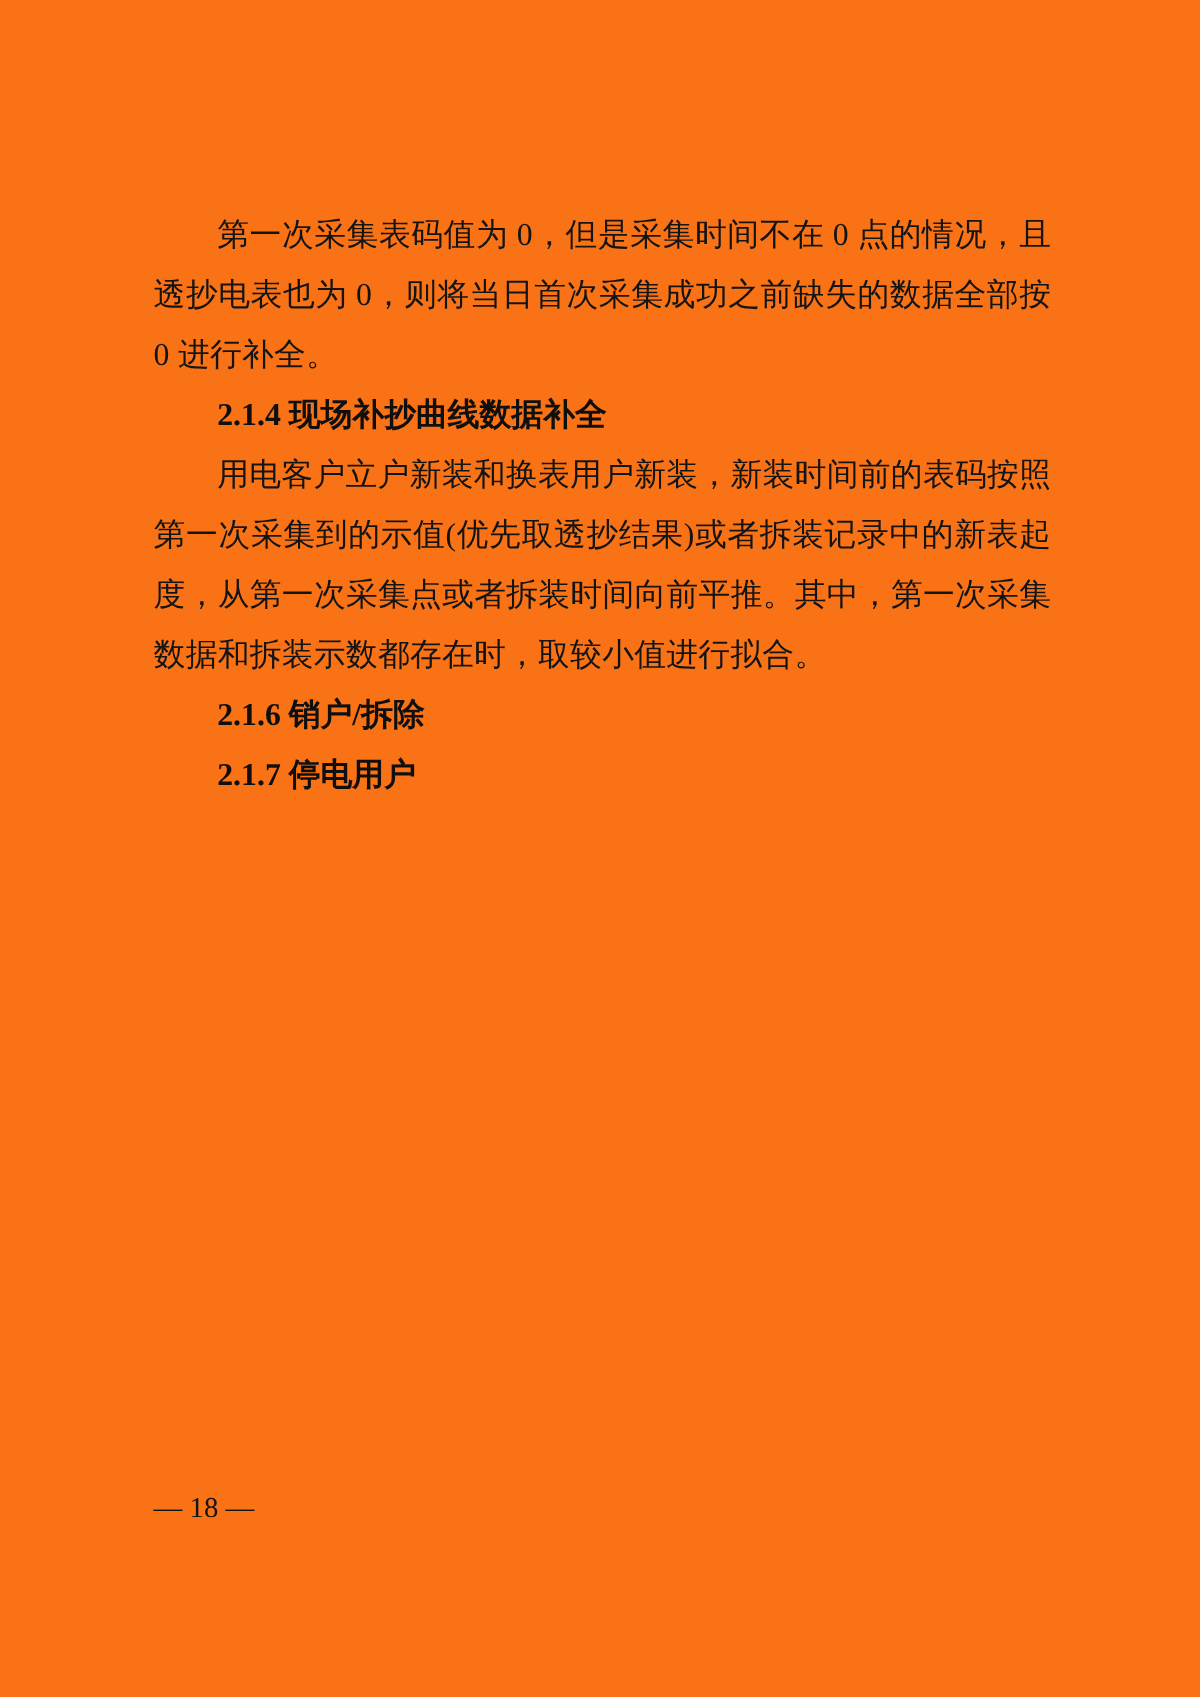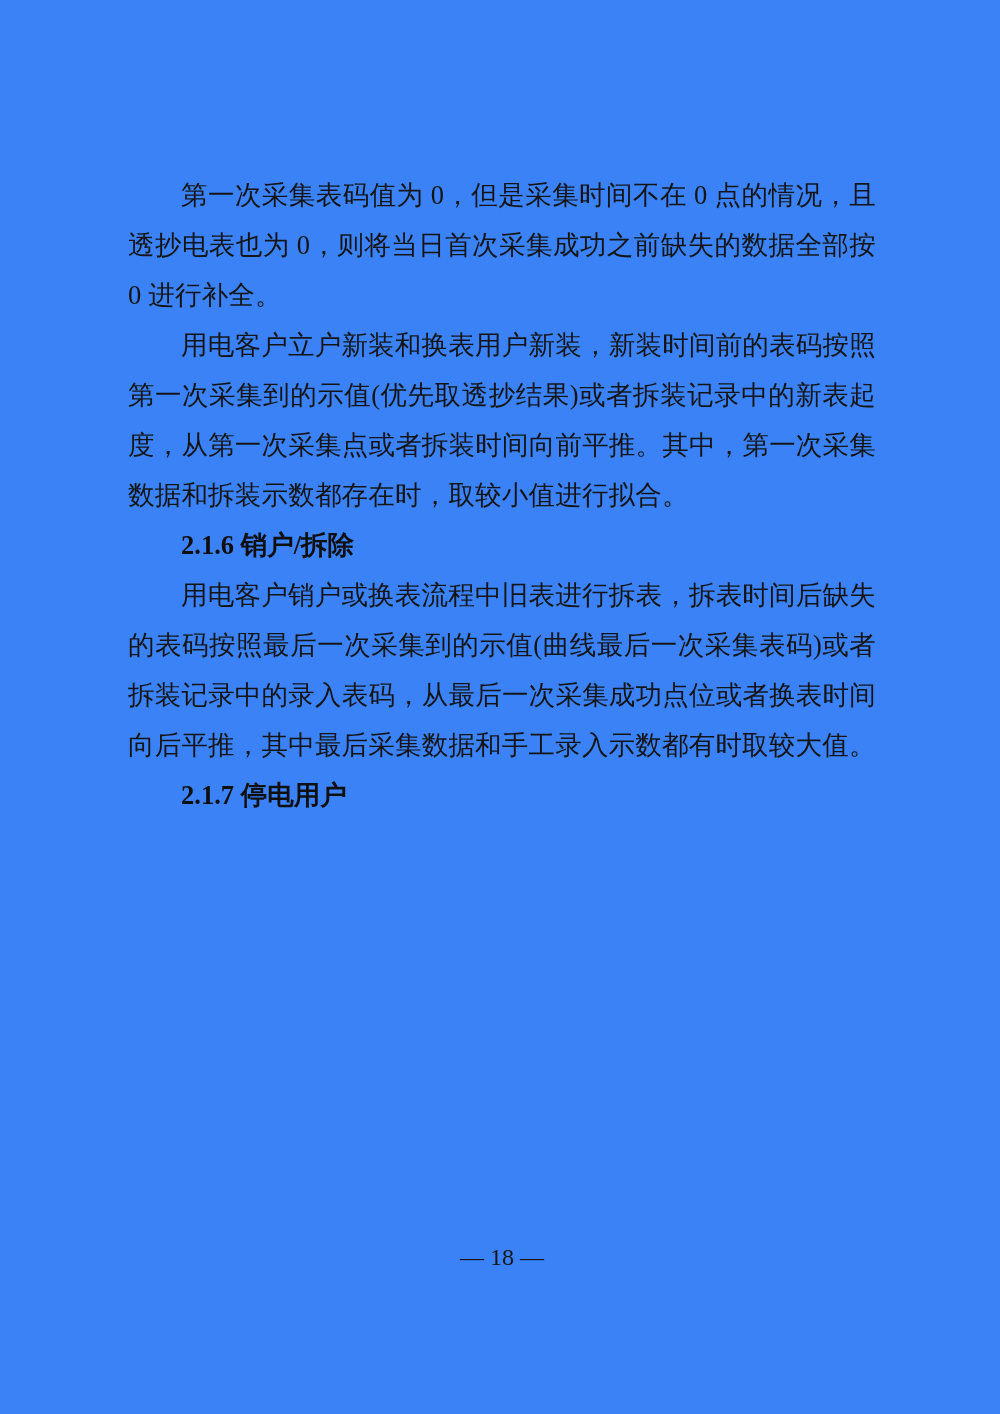--- a/index.html
+++ b/index.html
@@ -14,21 +14,21 @@
     color: #111111;
     position: relative;
     overflow: hidden;
   }
   .page {
     position: absolute;
     top: 0;
     left: 0;
     width: 1000px;
     height: 1414px;
-    background: #3b82f6;
+    background: #f97316;
     box-sizing: border-box;
   }
   .content {
     position: absolute;
     left: 128px;
     top: 170px;
     width: 748px;
   }
   .para {
     font-size: 26.5px;
@@ -51,41 +51,41 @@
     color: #0f0f0f;
   }
   .footer {
     position: absolute;
     left: 128px;
     top: 1240px;
     width: 748px;
     font-size: 24px;
     line-height: 34px;
     color: #141414;
-    text-align: center;
+    text-align: left;
     font-family: "Liberation Serif", "DejaVu Serif", serif;
   }
 </style>
 </head>
 <body>
 
 <div class="page">
 
   <div class="content">
 
     <p class="para indent">第一次采集表码值为 0，但是采集时间不在 0 点的情况，且透抄电表也为 0，则将当日首次采集成功之前缺失的数据全部按 0 进行补全。</p>
 
+    <p class="heading">2.1.4 现场补抄曲线数据补全</p>
 
 
 
     <p class="para indent">用电客户立户新装和换表用户新装，新装时间前的表码按照第一次采集到的示值(优先取透抄结果)或者拆装记录中的新表起度，从第一次采集点或者拆装时间向前平推。其中，第一次采集数据和拆装示数都存在时，取较小值进行拟合。</p>
 
     <p class="heading">2.1.6 销户/拆除</p>
 
-    <p class="para indent">用电客户销户或换表流程中旧表进行拆表，拆表时间后缺失的表码按照最后一次采集到的示值(曲线最后一次采集表码)或者拆装记录中的录入表码，从最后一次采集成功点位或者换表时间向后平推，其中最后采集数据和手工录入示数都有时取较大值。</p>
 
     <p class="heading">2.1.7 停电用户</p>
 
 
   </div>
 
   <div class="footer">— 18 —</div>
 
 </div>
 

